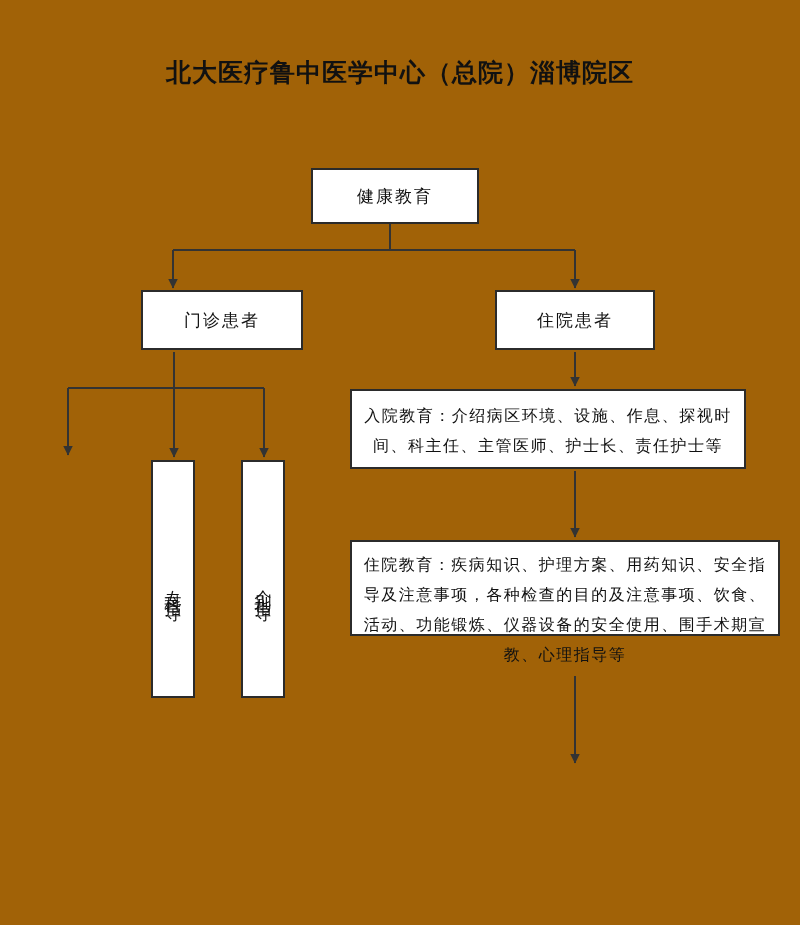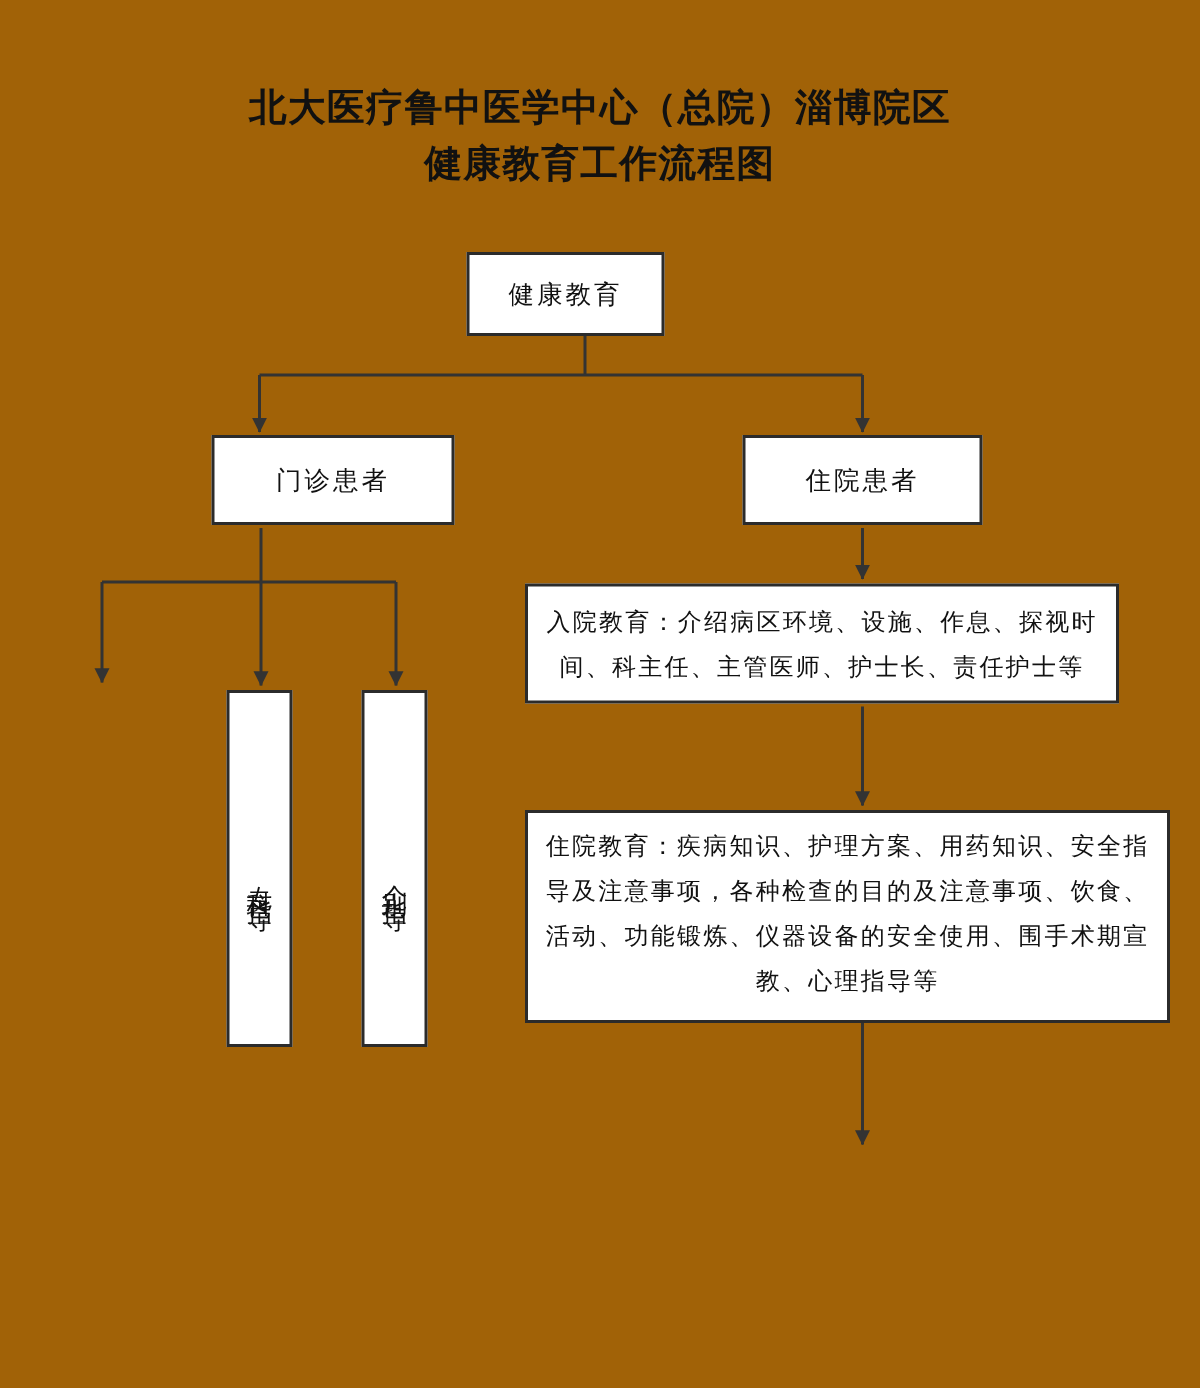--- a/index.html
+++ b/index.html
@@ -65,38 +65,37 @@
     font-size: 17px;
     padding-top: 14px;
     display: flex;
     justify-content: center;
   }
   .vert .node-label {
     writing-mode: vertical-rl;
     text-orientation: upright;
     letter-spacing: 5px;
   }
-  #box-root        { left: 311px; top: 168px; width: 132px; height: 56px; }
+  #box-root        { left: 311px; top: 168px; width: 168px; height: 56px; }
   #box-outpatient  { left: 93px;  top: 290px; width: 162px; height: 60px; margin-left: 48px; }
   #box-inpatient   { left: 495px; top: 290px; width: 160px; height: 60px; }
   #box-general     { left: 17px;  top: 458px; width: 99px;  height: 262px; }
   #box-specialist  { left: 151px; top: 460px; width: 44px;  height: 238px; }
   #box-individual  { left: 241px; top: 460px; width: 44px;  height: 238px; }
   #box-admission   { left: 350px; top: 389px; width: 396px; height: 80px;  padding-top: 10px; }
-  #box-hospital    { left: 350px; top: 540px; width: 430px; height: 142px; padding-top: 8px; }
+  #box-hospital    { left: 350px; top: 540px; width: 430px; height: 96px; padding-top: 8px; }
   #box-discharge   { left: 350px; top: 766px; width: 435px; height: 92px;  padding-top: 9px; line-height: 29px; }
 </style>
 </head>
 <body>
 
 <div id="page">
 
   <div class="title">
     <div>北大医疗鲁中医学中心（总院）淄博院区</div>
-    <div>健康教育工作流程图</div>
   </div>
 
   <svg id="connectors" viewBox="0 0 800 925" xmlns="http://www.w3.org/2000/svg">
     <defs>
       <marker id="arrow" viewBox="0 0 10 12" refX="9.5" refY="6" markerWidth="10" markerHeight="12" markerUnits="userSpaceOnUse" orient="auto">
         <path d="M0,1 L10,6 L0,11 z" fill="#333333"></path>
       </marker>
     </defs>
     <g stroke="#333333" stroke-width="2" fill="none">
       <path d="M390,224 L390,250"></path>

